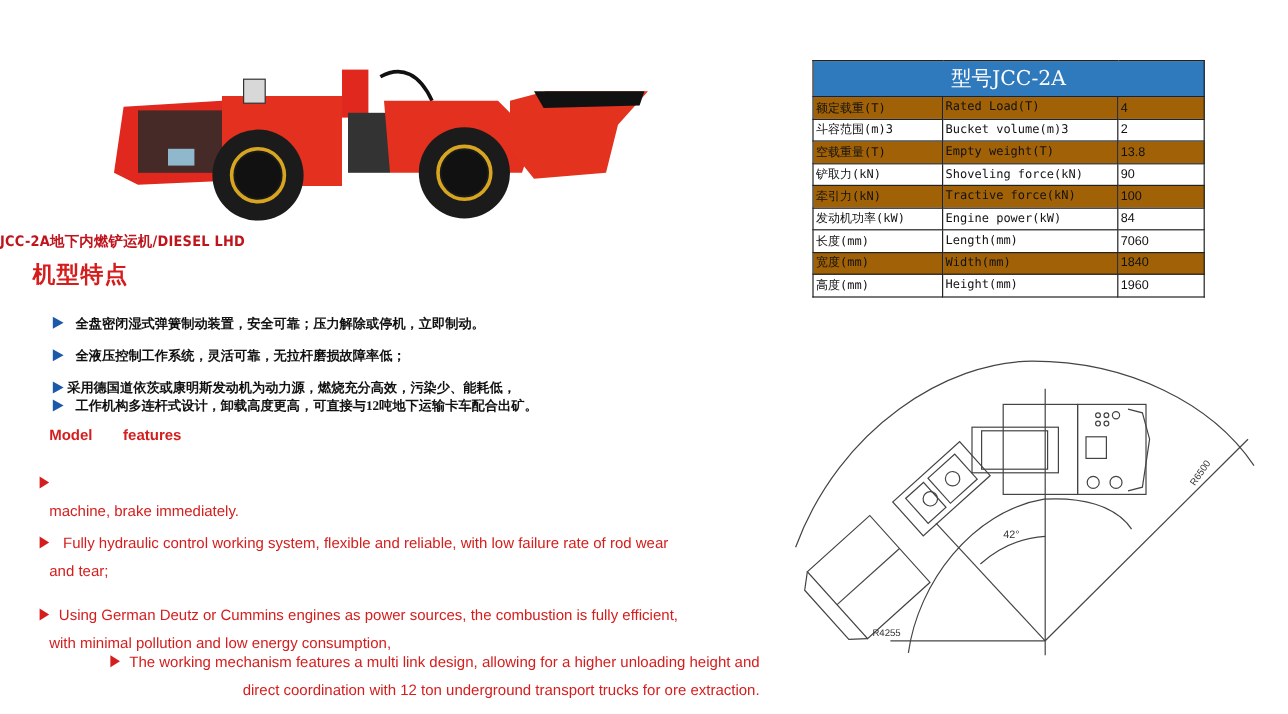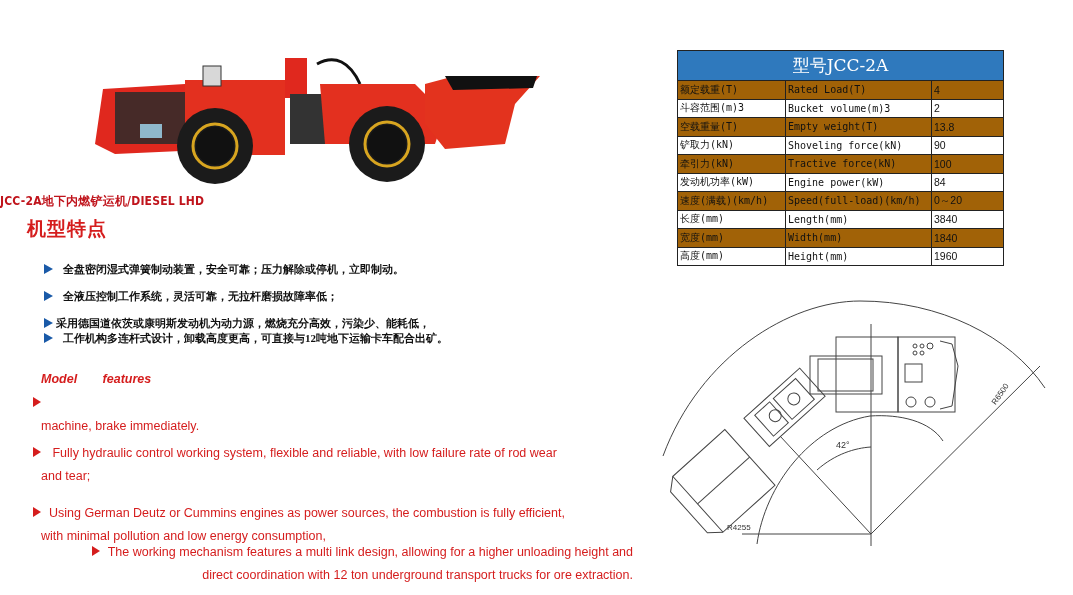--- a/index.html
+++ b/index.html
@@ -5,21 +5,21 @@
   html,body{margin:0;padding:0;background:#ffffff;}
   body{width:1073px;height:595px;position:relative;overflow:hidden;font-family:"DejaVu Sans",sans-serif;}
   .abs{position:absolute;}
   
   #photo{left:85px;top:44px;width:478px;height:140px;}
   #caption{left:0;width:560px;top:193px;text-align:left;font-family:"DejaVu Sans Condensed","DejaVu Sans",sans-serif;font-weight:bold;font-size:12px;color:#c0141c;letter-spacing:0.2px;}
   #cn-heading{left:27px;top:216px;font-size:19px;font-weight:bold;color:#d51d1d;letter-spacing:1px;}
   .cn-item{position:absolute;left:32px;font-size:11px;font-weight:bold;color:#111;white-space:nowrap;padding-left:12px;}
   .tri{display:inline-block;width:0;height:0;border-top:5px solid transparent;border-bottom:5px solid transparent;border-left:9px solid #1a5aa8;vertical-align:-1px;margin-right:10px;}
   .tri.tight{margin-right:3px;}
-  #en-heading{left:41px;top:372px;font-size:12.5px;font-weight:bold;color:#d51d1d;font-family:"Liberation Sans",sans-serif;word-spacing:22px;font-style:italic;}
+  #en-heading{left:41px;top:356px;font-size:12.5px;font-weight:bold;color:#d51d1d;font-family:"Liberation Sans",sans-serif;word-spacing:22px;}
   .en-item{position:absolute;left:33px;width:600px;font-family:"Liberation Sans",sans-serif;font-size:12.5px;color:#d51d1d;line-height:23px;}
   .en-item .tri2{display:inline-block;width:0;height:0;border-top:5px solid transparent;border-bottom:5px solid transparent;border-left:8px solid #d51d1d;margin-right:8px;vertical-align:0px;}
   .en-item .cont{padding-left:8px;}
   
   #spec{left:677px;top:50px;width:327px;border-collapse:collapse;font-family:"DejaVu Sans Mono","Liberation Mono",monospace;font-size:10px;color:#111;}
   #spec td{border:1px solid #222;height:17.5px;padding:0 2px;white-space:nowrap;}
   #spec tr.title td{background:#2f79bd;color:#ffffff;font-size:17px;text-align:center;height:29px;font-family:"DejaVu Serif",serif;}
   #spec tr.gray td{background:#a16207;}
   #spec td.c1{width:103px;}
   #spec td.c2{width:141px;}
@@ -109,29 +109,24 @@
   <tr class="gray">
         <td class="c1">牵引力(kN)</td>
         <td class="c2">Tractive  force(kN)</td>
         <td class="c3">100</td>
       </tr>
   <tr>
         <td class="c1">发动机功率(kW)</td>
         <td class="c2">Engine  power(kW)</td>
         <td class="c3">84</td>
       </tr>
-  <tr class="gray">
-        <td class="c1">速度(满载)(km/h)</td>
-        <td class="c2">Speed(full-load)(km/h)</td>
-        <td class="c3">0～20</td>
-      </tr>
   <tr>
         <td class="c1">长度(mm)</td>
         <td class="c2">Length(mm)</td>
-        <td class="c3">3840</td>
+        <td class="c3">7060</td>
       </tr>
   <tr class="gray">
         <td class="c1">宽度(mm)</td>
         <td class="c2">Width(mm)</td>
         <td class="c3">1840</td>
       </tr>
   <tr>
         <td class="c1">高度(mm)</td>
         <td class="c2">Height(mm)</td>
         <td class="c3">1960</td>

